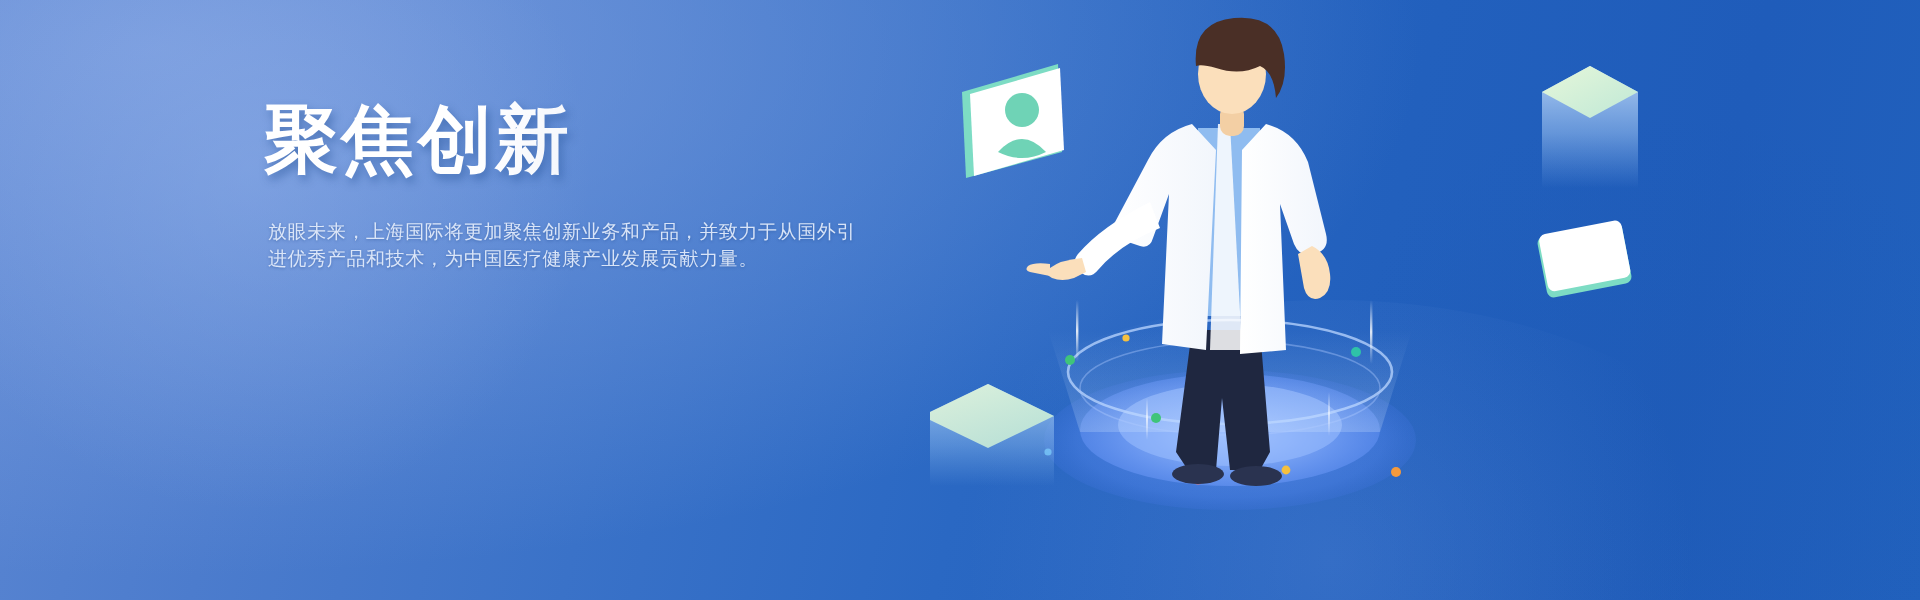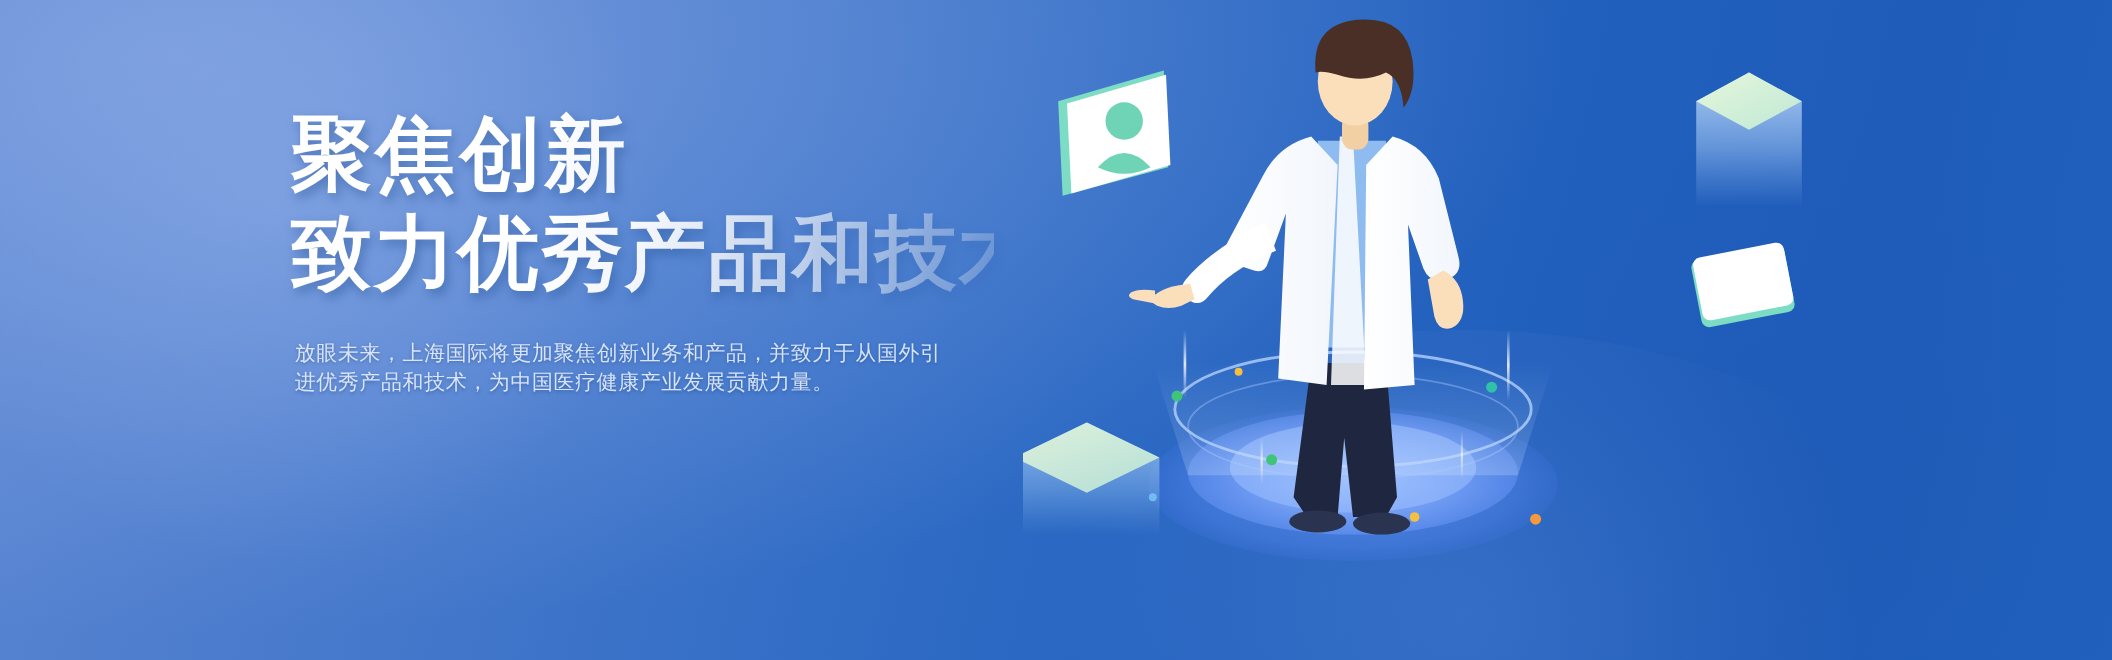--- a/index.html
+++ b/index.html
@@ -48,21 +48,20 @@
 <body>
 
 <div class="banner">
 
   <div class="glow-a"></div>
   <div class="glow-b"></div>
   <div class="glow-c"></div>
 
   <div class="copy">
     <h1 class="headline l1">聚焦创新</h1>
-    <h1 class="headline l2">致力优秀产品和技术</h1>
     <p class="subtitle">放眼未来，上海国际将更加聚焦创新业务和产品，并致力于从国外引进优秀产品和技术，为中国医疗健康产业发展贡献力量。</p>
   </div>
 
   <div class="art">
     <svg viewBox="0 0 860 600" xmlns="http://www.w3.org/2000/svg">
       <defs>
         <linearGradient id="pillarG" x1="0" y1="0" x2="0" y2="1">
           <stop offset="0%" stop-color="#bcd6f7" stop-opacity=".95"></stop>
           <stop offset="55%" stop-color="#9dc3f2" stop-opacity=".55"></stop>
           <stop offset="100%" stop-color="#8fb9ef" stop-opacity="0"></stop>

